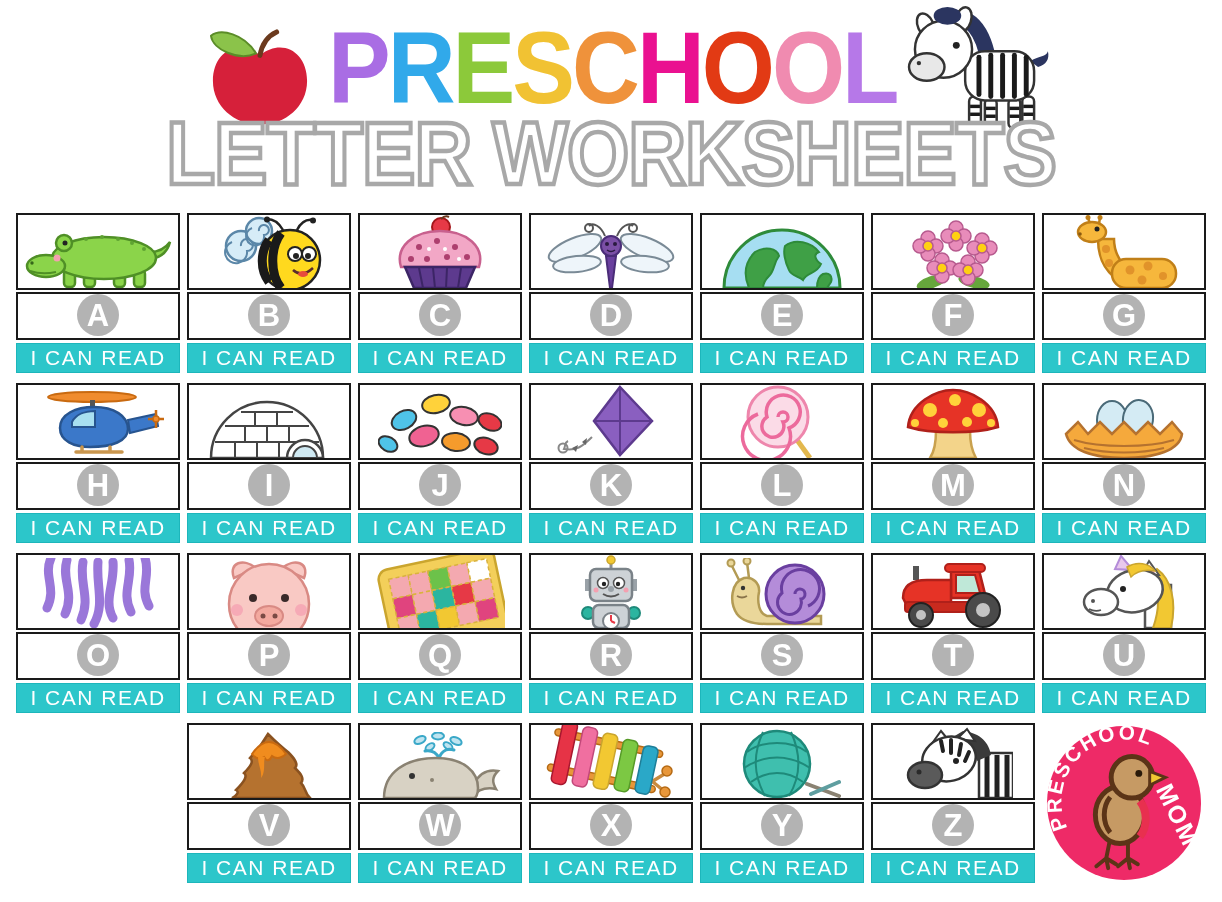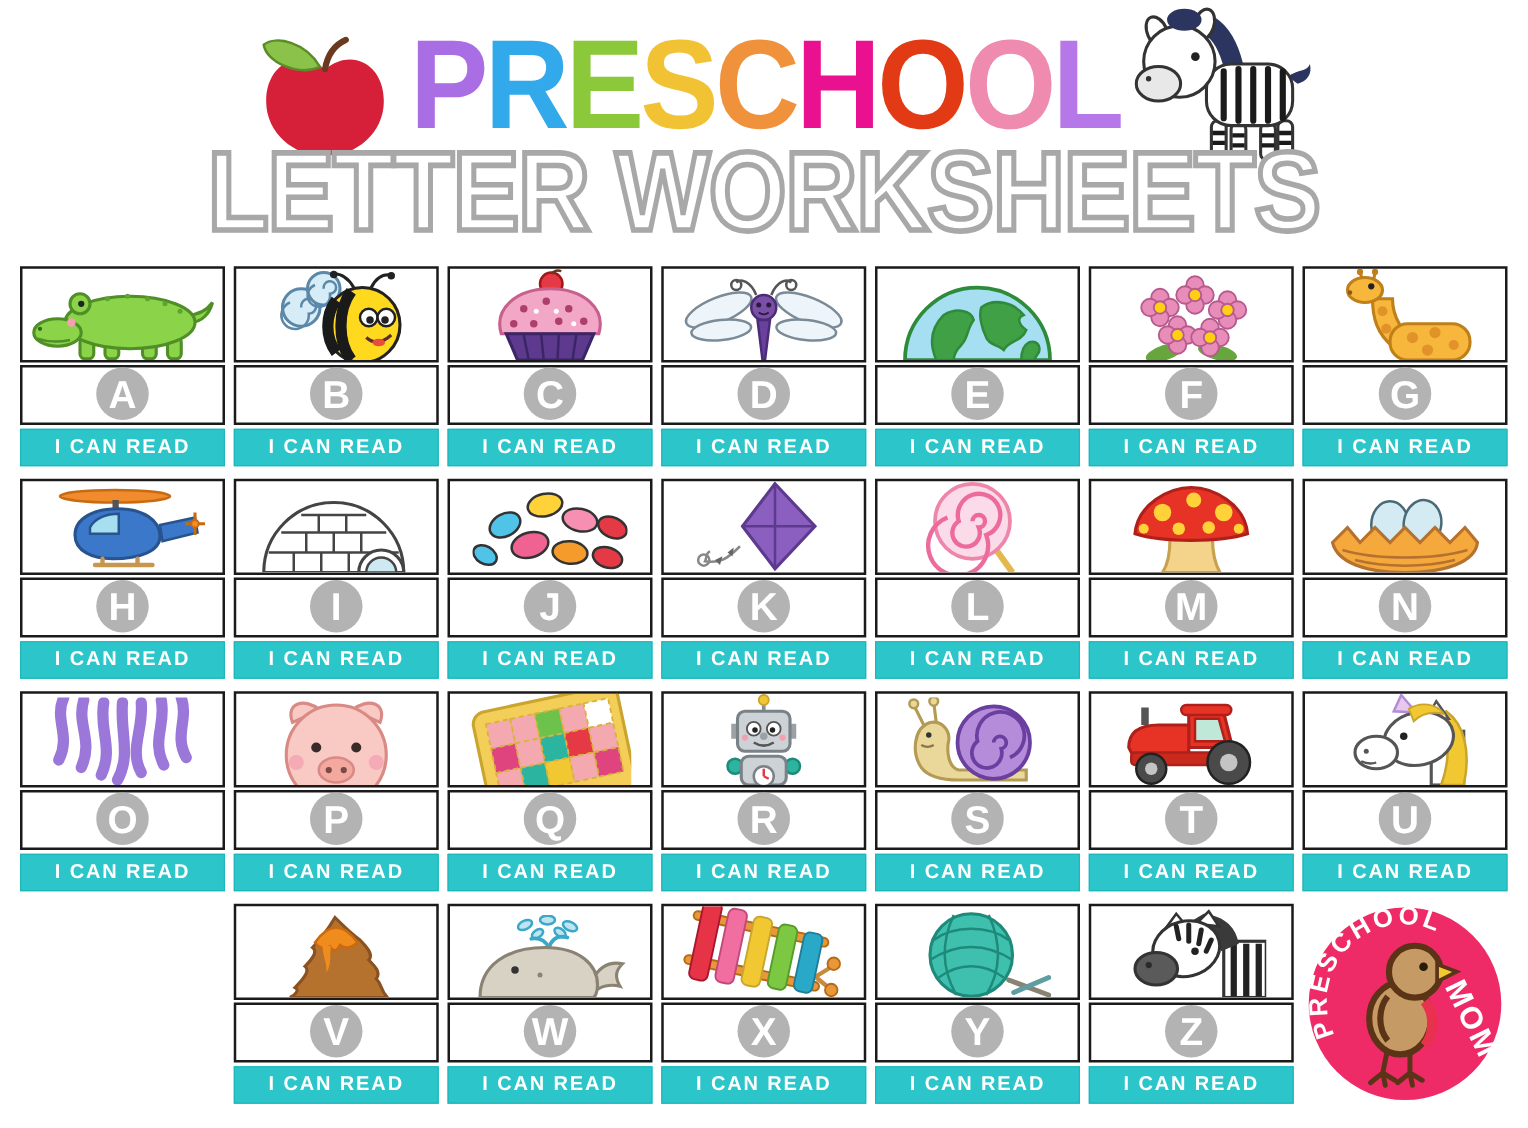--- a/index.html
+++ b/index.html
@@ -28,21 +28,21 @@
   .card-img{height:77px;border:2px solid #1a1a1a;background:#fff;
             display:flex;justify-content:center;align-items:flex-end;overflow:hidden;}
   .illus{display:block;line-height:0;}
   .card-letter{margin-top:2px;height:48px;border:2px solid #1a1a1a;background:#fff;position:relative;}
   .letter-circle{position:absolute;left:50%;top:0px;transform:translateX(-50%);
                  width:42px;height:42px;border-radius:50%;
                  display:flex;align-items:center;justify-content:center;}
   .letter-text{color:#fff;font-weight:700;font-size:31px;line-height:1;}
   .card-banner{margin-top:3px;height:30px;border:1px solid #1db6bb;
                display:flex;align-items:center;justify-content:center;}
-  .banner-label{color:#fff;font-weight:700;font-size:16px;letter-spacing:1.5px;white-space:nowrap;}
+  .banner-label{color:#fff;font-weight:400;font-size:21px;letter-spacing:1.5px;white-space:nowrap;}
   .logo-cell{grid-column:7;grid-row:4;display:flex;align-items:center;justify-content:center;}
 </style>
 </head>
 <body>
 
 <div class="header">
   <span class="apple">
     <svg viewBox="0 0 112 104" width="112" height="102">
       <path d="M56,30 C34,12 8,26 8,56 C8,84 34,102 56,100 C78,102 104,84 104,56 C104,26 78,12 56,30 Z" fill="#d6203a"></path>
       <path d="M56,30 C58,18 64,10 73,6" stroke="#6b3a1e" stroke-width="5" fill="none" stroke-linecap="round"></path>

